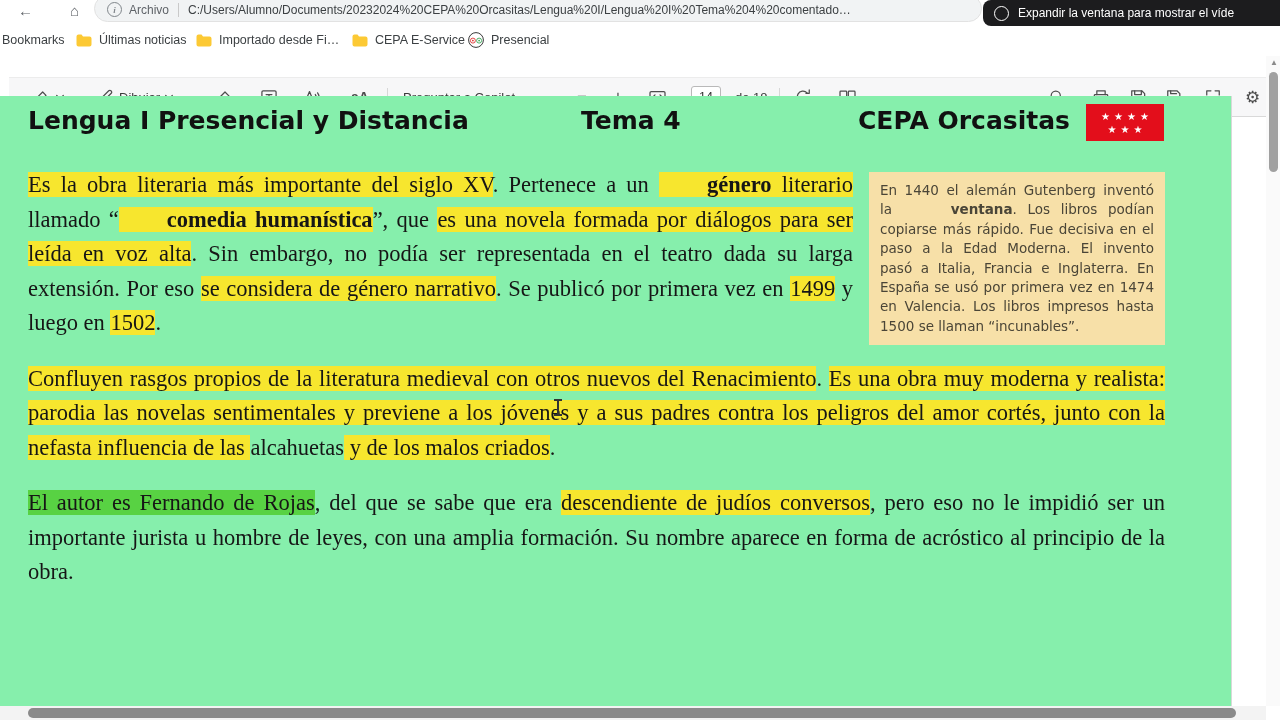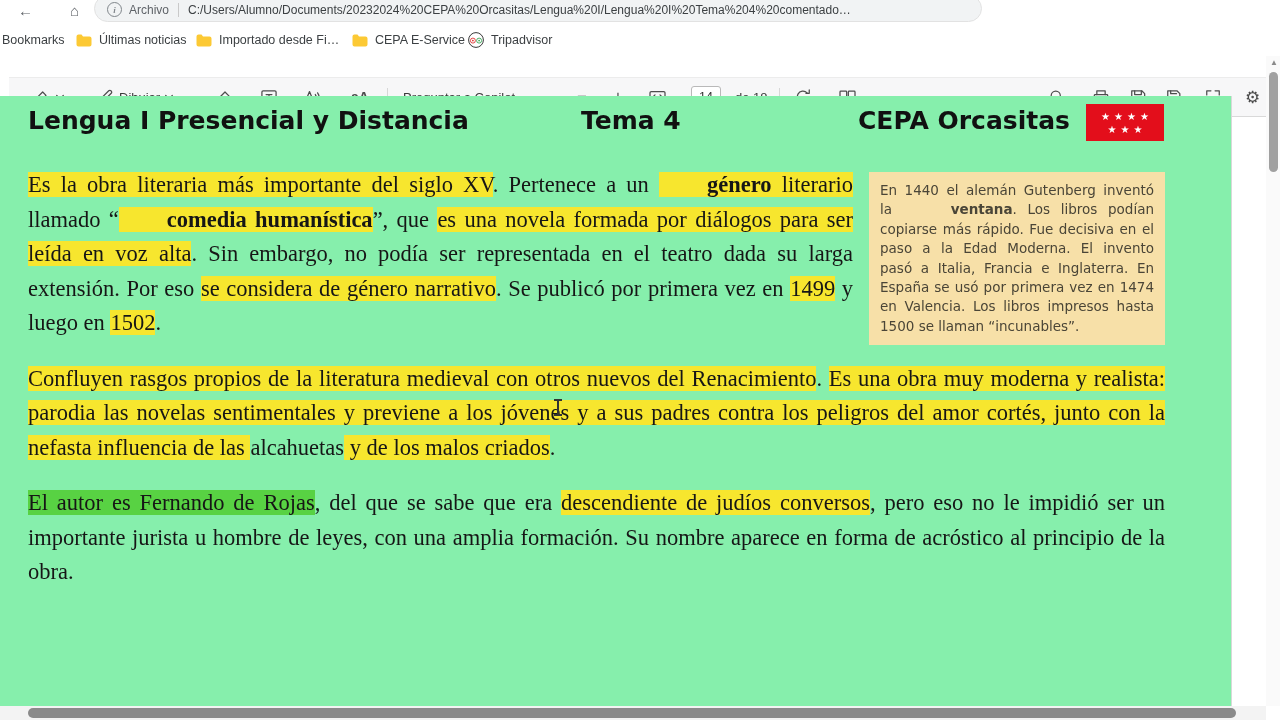--- a/index.html
+++ b/index.html
@@ -83,20 +83,24 @@
 
 <div class="topbar">
   <span class="nav-glyph" style="left:18px">←</span>
   <span class="nav-glyph" style="left:70px">⌂</span>
   <div class="addr">
     <span class="info-badge">i</span>
     <span class="addr-label">Archivo</span>
     <span class="addr-sep"></span>
     <span class="addr-url">C:/Users/Alumno/Documents/20232024%20CEPA%20Orcasitas/Lengua%20I/Lengua%20I%20Tema%204%20comentado…</span>
   </div>
+  <div class="toast">
+    <span class="toast-circle"></span>
+    <span class="toast-text">Expandir la ventana para mostrar el víde</span>
+  </div>
 </div>
 
 <div class="bmbar">
   <span class="bm" style="left:2px">
     <span>Bookmarks</span>
   </span>
   <span class="bm" style="left:76px">
     <svg width="16" height="13" viewBox="0 0 16 13">
         <path d="M0.5 2.5a2 2 0 0 1 2-2h3l1.5 2h6.5a2 2 0 0 1 2 2v6a2 2 0 0 1-2 2h-11a2 2 0 0 1-2-2z" fill="#fcc934"></path>
       </svg>
@@ -115,21 +119,21 @@
     <span>CEPA E-Service</span>
   </span>
   <span class="bm" style="left:468px">
     <svg width="16" height="16" viewBox="0 0 16 16">
       <circle cx="8" cy="8" r="7.4" fill="#fff" stroke="#222" stroke-width="0.9"></circle>
       <circle cx="4.9" cy="8.6" r="2.5" fill="none" stroke="#e23333" stroke-width="0.9"></circle>
       <circle cx="11.1" cy="8.6" r="2.5" fill="none" stroke="#3aa757" stroke-width="0.9"></circle>
       <circle cx="4.9" cy="8.6" r="0.9" fill="#e23333"></circle>
       <circle cx="11.1" cy="8.6" r="0.9" fill="#3aa757"></circle>
     </svg>
-    <span>Tripadvisor</span>
+    <span>Presencial</span>
   </span>
 </div>
 
 <div class="toolbar">
 
   <span class="tbtn" style="left:22px">
     <svg width="20" height="20" viewBox="0 0 24 24">
         <path d="M6 14 L14 6 l4 4 -8 8 H7 l-1-1z"></path>
         <path d="M4 21h9"></path>
       </svg>

